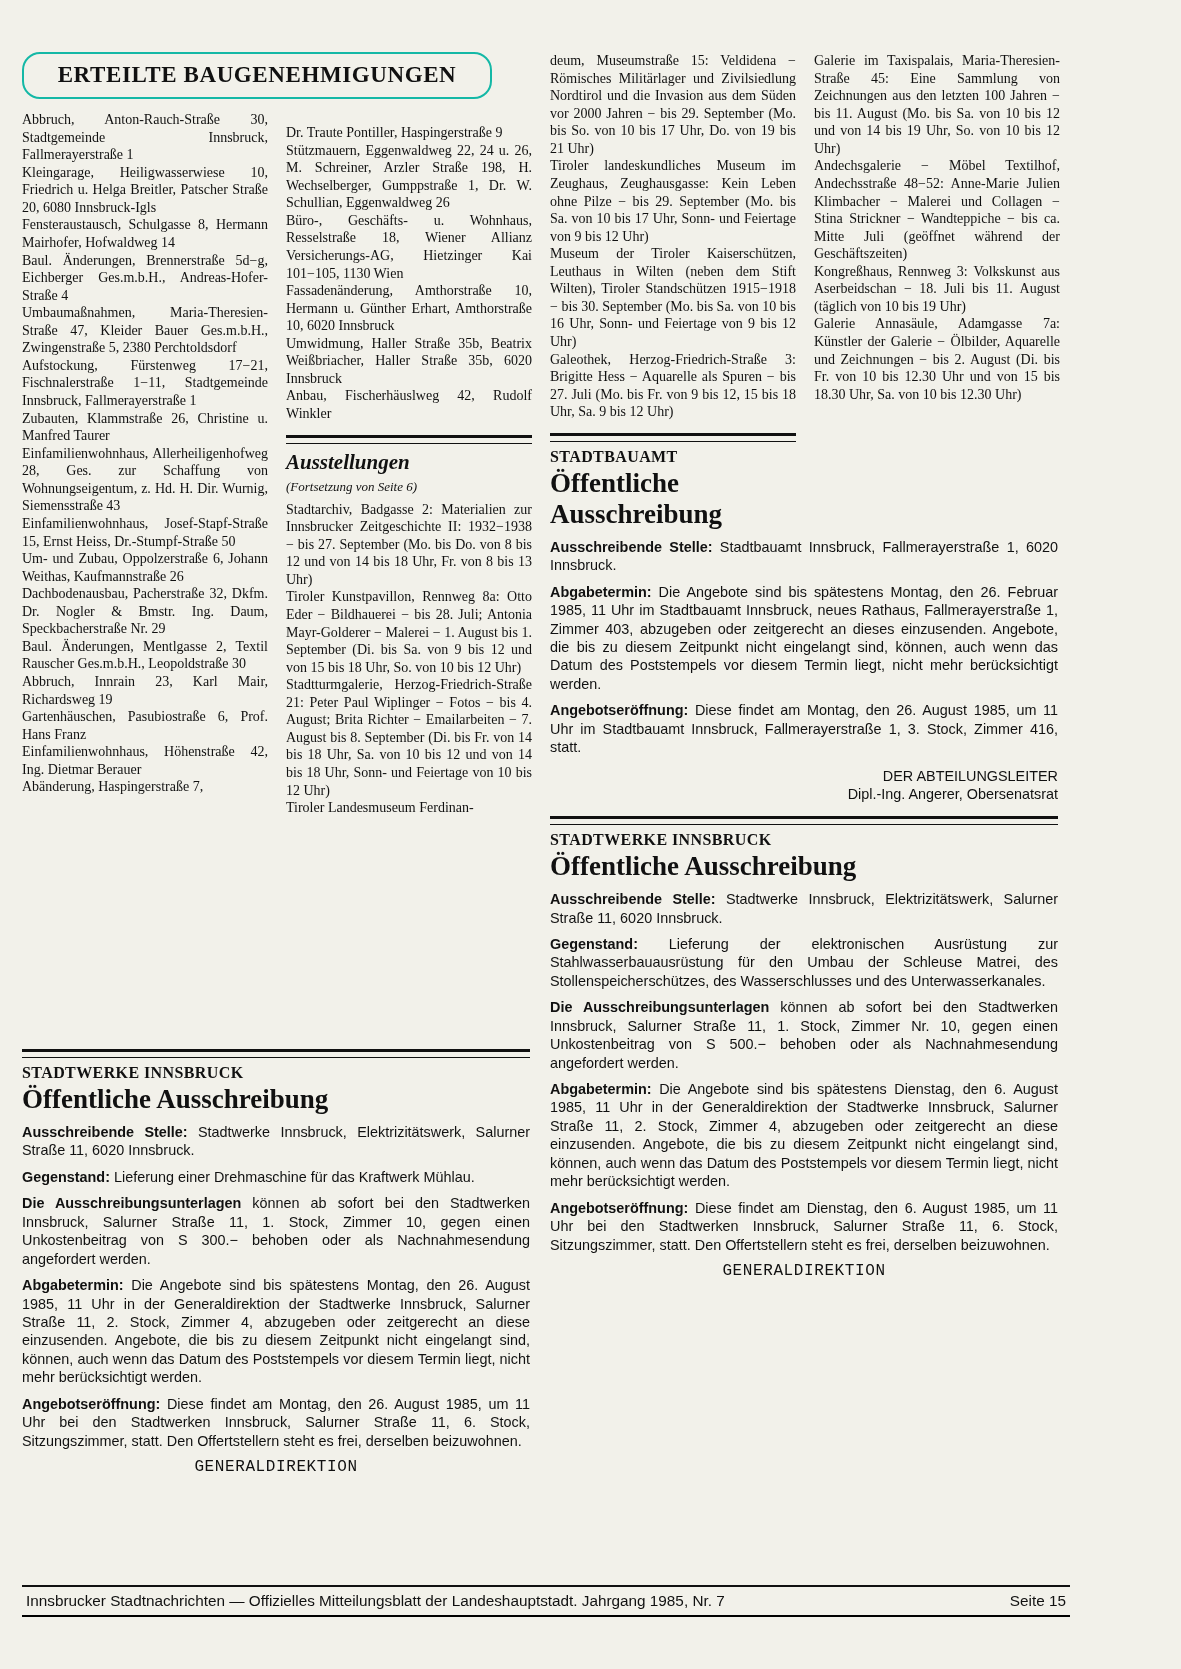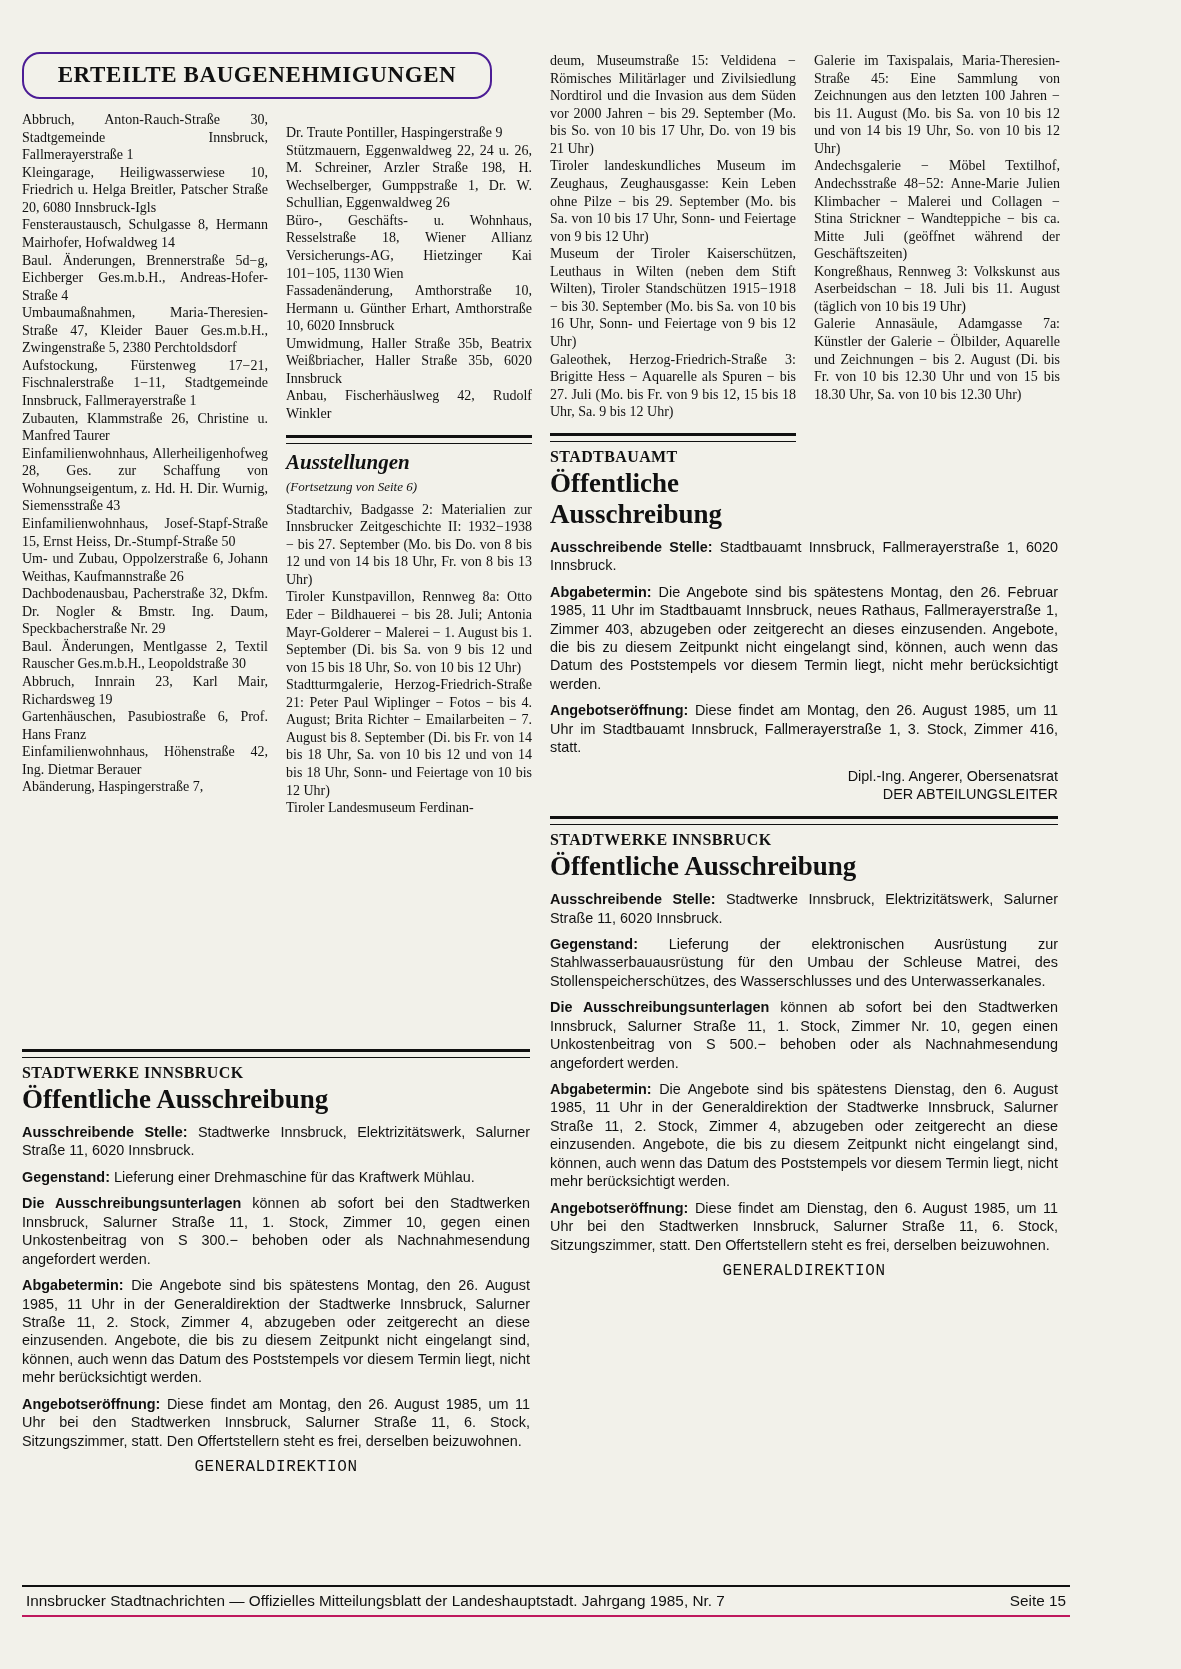--- a/index.html
+++ b/index.html
@@ -32,21 +32,21 @@
     display: flex;
     gap: 18px;
     align-items: flex-start;
   }
   .col {
     width: 246px;
     flex: 0 0 246px;
   }
   
   .title-box {
-    border: 2px solid #4c1d95;
+    border: 2px solid #14b8a6;
     border-radius: 18px;
     padding: 8px 10px 9px 10px;
     width: 470px;
     box-sizing: border-box;
     margin-bottom: 12px;
   }
   .title-box .t {
     font-size: 23px;
     font-weight: bold;
     letter-spacing: 0.6px;
@@ -107,21 +107,21 @@
     font-size: 16px;
     text-align: center;
     letter-spacing: 0.6px;
   }
   .footer {
     position: absolute;
     left: 22px;
     bottom: 52px;
     width: 1040px;
     border-top: 2px solid #111;
-    border-bottom: 2px solid #be185d;
+    border-bottom: 2px solid #000000;
     padding: 5px 4px 5px 4px;
     display: flex;
     justify-content: space-between;
     font-family: "Liberation Sans", sans-serif;
     font-size: 15.3px;
   }
   .dbl-rule { height: 5px; border-top: 3px solid #111; border-bottom: 1px solid #111; margin: 12px 0 6px 0;}
 </style>
 </head>
 <body>
@@ -179,22 +179,22 @@
 
         <div class="dbl-rule"></div>
         <div class="smallcaps">STADTBAUAMT</div>
         <div class="big-head">Öffentliche Ausschreibung</div>
 
         <div style="width:508px">
           <p class="notice"><b>Ausschreibende Stelle:</b><span> Stadtbauamt Innsbruck, Fallmerayerstraße 1, 6020 Innsbruck.</span></p>
           <p class="notice"><b>Abgabetermin:</b><span> Die Angebote sind bis spätestens Montag, den 26. Februar 1985, 11 Uhr im Stadtbauamt Innsbruck, neues Rathaus, Fallmerayerstraße 1, Zimmer 403, abzugeben oder zeitgerecht an dieses einzusenden. Angebote, die bis zu diesem Zeitpunkt nicht eingelangt sind, können, auch wenn das Datum des Poststempels vor diesem Termin liegt, nicht mehr berücksichtigt werden.</span></p>
           <p class="notice"><b>Angebotseröffnung:</b><span> Diese findet am Montag, den 26. August 1985, um 11 Uhr im Stadtbauamt Innsbruck, Fallmerayerstraße 1, 3. Stock, Zimmer 416, statt.</span></p>
           <div class="signature">
+            <div>DER ABTEILUNGSLEITER</div>
             <div>Dipl.-Ing. Angerer, Obersenatsrat</div>
-            <div>DER ABTEILUNGSLEITER</div>
           </div>
 
           <div class="dbl-rule"></div>
           <div class="smallcaps">STADTWERKE INNSBRUCK</div>
           <div class="big-head">Öffentliche Ausschreibung</div>
           <p class="notice"><b>Ausschreibende Stelle:</b><span> Stadtwerke Innsbruck, Elektrizitätswerk, Salurner Straße 11, 6020 Innsbruck.</span></p>
           <p class="notice"><b>Gegenstand:</b><span> Lieferung der elektronischen Ausrüstung zur Stahlwasserbauausrüstung für den Umbau der Schleuse Matrei, des Stollenspeicherschützes, des Wasserschlusses und des Unterwasserkanales.</span></p>
           <p class="notice"><b>Die Ausschreibungsunterlagen</b><span> können ab sofort bei den Stadtwerken Innsbruck, Salurner Straße 11, 1. Stock, Zimmer Nr. 10, gegen einen Unkostenbeitrag von S 500.− behoben oder als Nachnahmesendung angefordert werden.</span></p>
           <p class="notice"><b>Abgabetermin:</b><span> Die Angebote sind bis spätestens Dienstag, den 6. August 1985, 11 Uhr in der Generaldirektion der Stadtwerke Innsbruck, Salurner Straße 11, 2. Stock, Zimmer 4, abzugeben oder zeitgerecht an diese einzusenden. Angebote, die bis zu diesem Zeitpunkt nicht eingelangt sind, können, auch wenn das Datum des Poststempels vor diesem Termin liegt, nicht mehr berücksichtigt werden.</span></p>
           <p class="notice"><b>Angebotseröffnung:</b><span> Diese findet am Dienstag, den 6. August 1985, um 11 Uhr bei den Stadtwerken Innsbruck, Salurner Straße 11, 6. Stock, Sitzungszimmer, statt. Den Offertstellern steht es frei, derselben beizuwohnen.</span></p>

